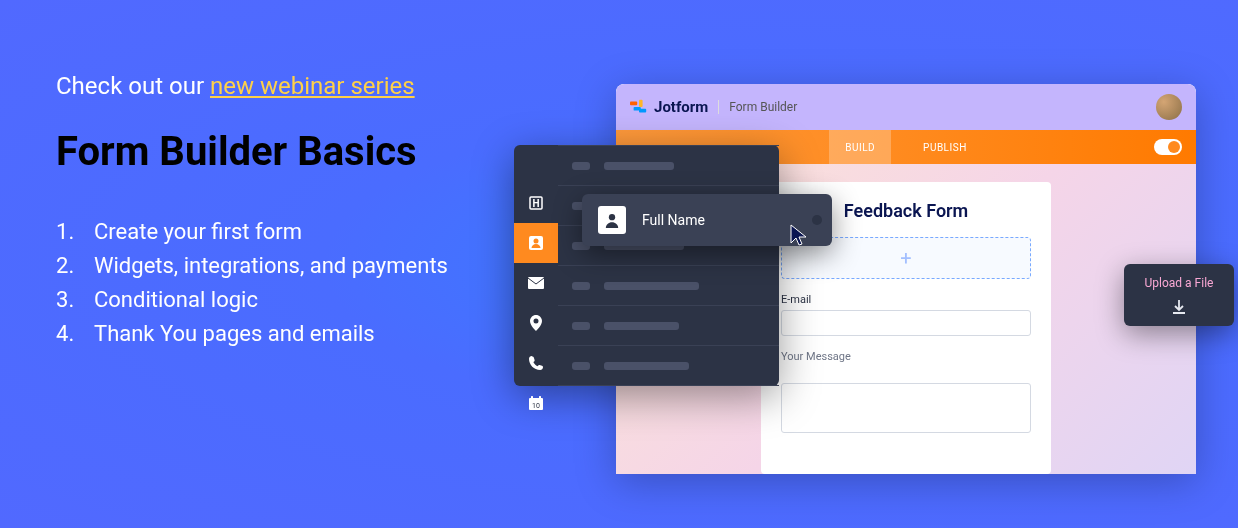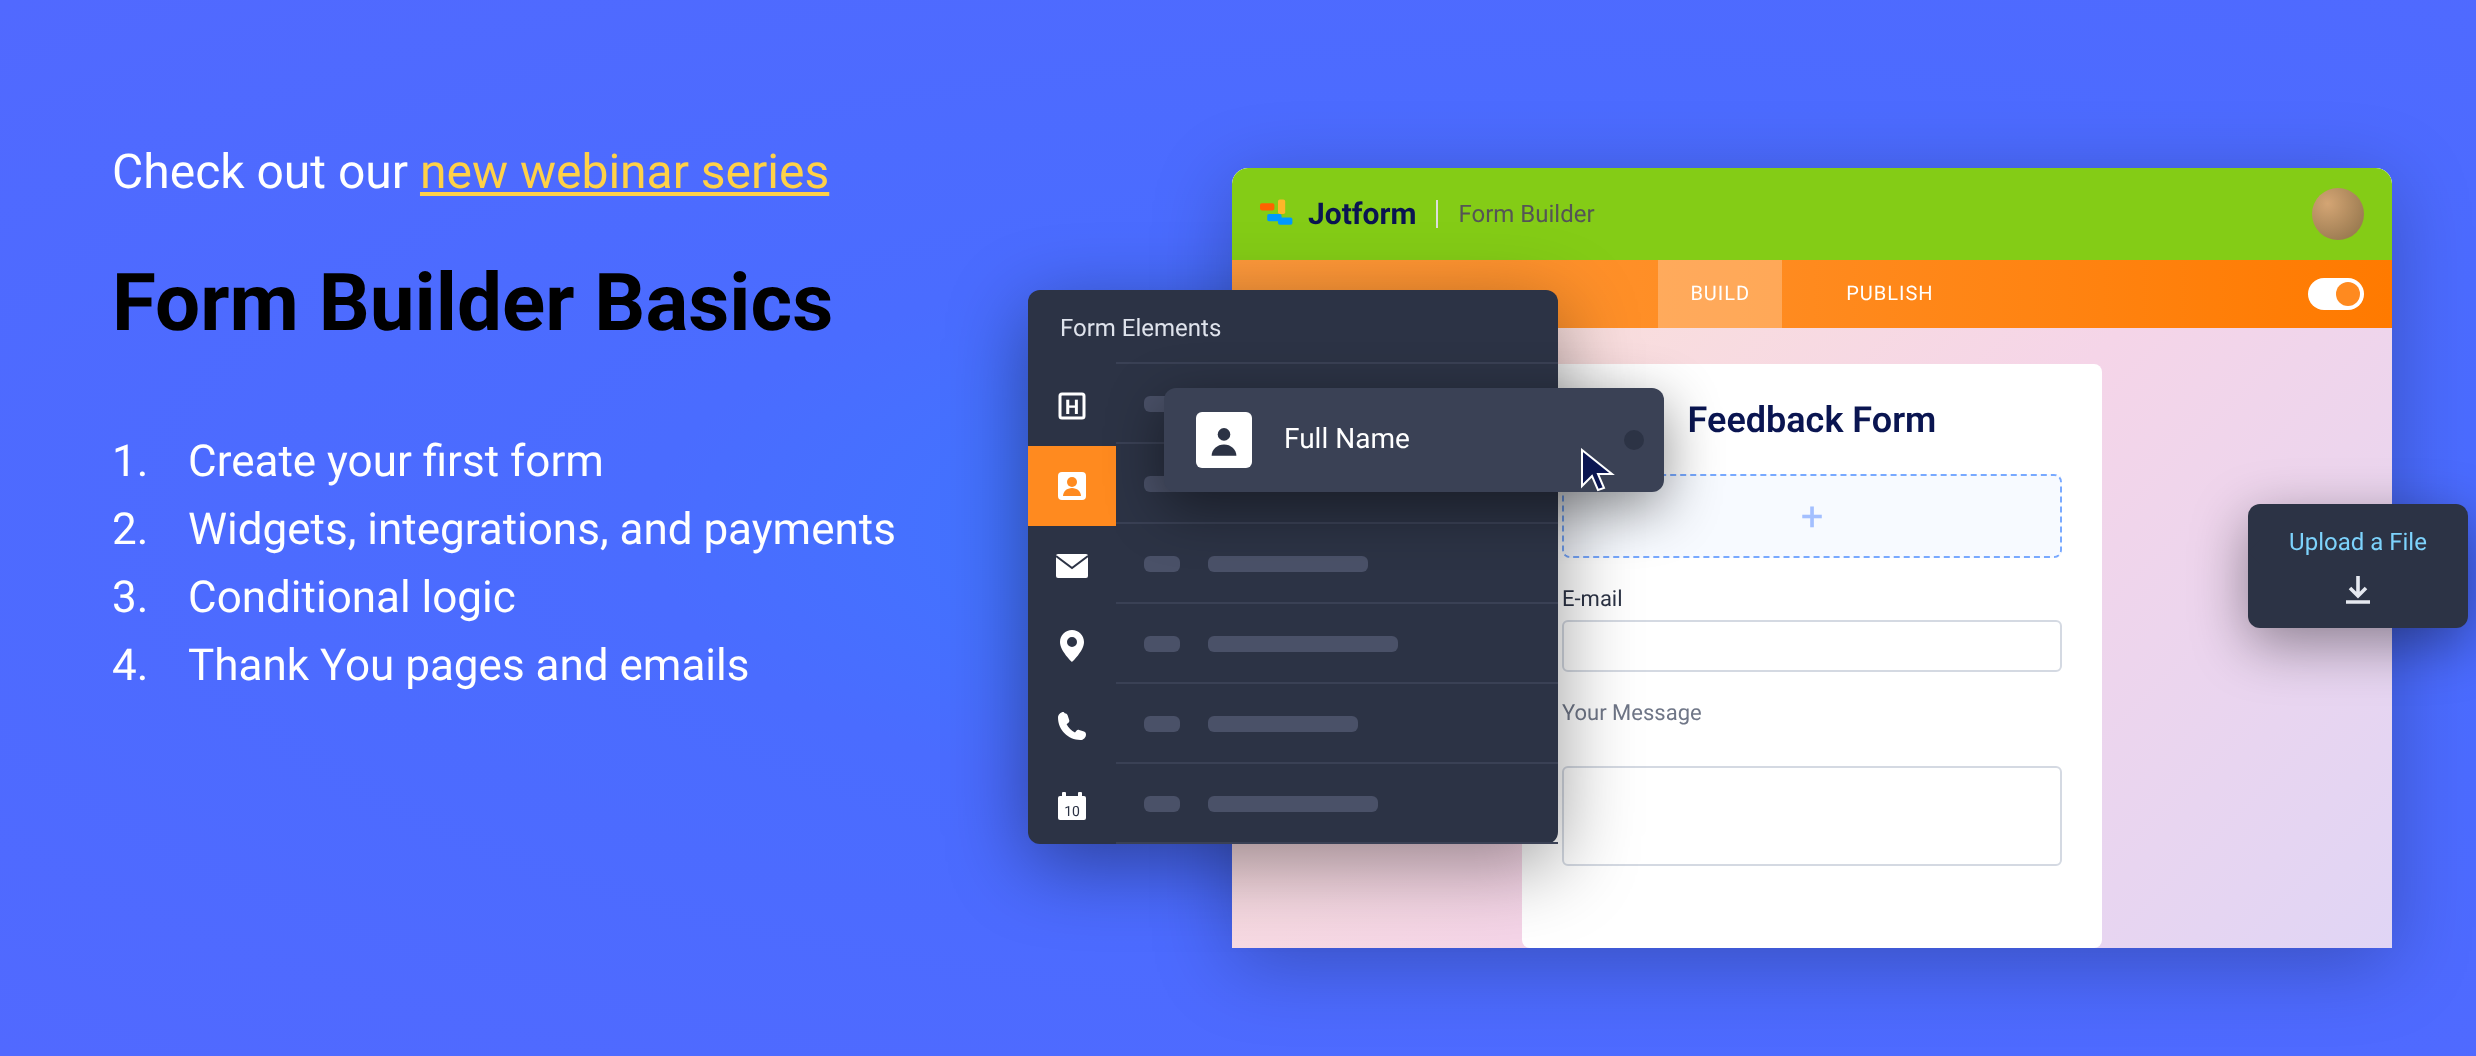--- a/index.html
+++ b/index.html
@@ -7,21 +7,21 @@
 
 .left-content { position: absolute; left: 56px; top: 72px; color: #fff; }
 .check-line { font-size: 24px; font-weight: 400; margin-bottom: 28px; }
 .check-link { color: #ffd147; text-decoration: underline; }
 .title { font-size: 40px; font-weight: 700; color: #000000; margin-bottom: 40px; }
 .list { list-style: none; counter-reset: item; }
 .list li { font-size: 22px; line-height: 1.55; padding-left: 38px; position: relative; }
 .list li::before { counter-increment: item; content: counter(item) "."; position: absolute; left: 0; }
 
 .app-window { position: absolute; right: 42px; top: 84px; width: 580px; height: 390px; background: #fff; border-radius: 8px 8px 0 0; box-shadow: 0 8px 40px rgba(0,0,0,0.25); overflow: hidden; }
-.app-header { height: 46px; display: flex; align-items: center; padding: 0 14px; background: #84cc16; border-radius: 8px 8px 0 0; }
+.app-header { height: 46px; display: flex; align-items: center; padding: 0 14px; background: #c4b5fd; border-radius: 8px 8px 0 0; }
 .logo-mark { width: 18px; height: 18px; margin-right: 6px; }
 .brand { font-weight: 700; font-size: 15px; color: #0a1551; }
 .header-label { font-size: 12px; color: #555; margin-left: 10px; border-left: 1px solid #ddd; padding-left: 10px; }
 .avatar { width: 26px; height: 26px; border-radius: 50%; background: radial-gradient(circle at 30% 30%, #d4a574, #8b6f47); margin-left: auto; }
 
 .tab-bar { height: 34px; background: linear-gradient(90deg, #ff9a3c 0%, #ff7a00 100%); display: flex; align-items: center; justify-content: center; gap: 16px; position: relative; }
 .tab { font-size: 10px; letter-spacing: 0.5px; color: #fff; padding: 0 16px; height: 100%; display: flex; align-items: center; cursor: pointer; }
 .tab.active { background: rgba(255,255,255,0.25); }
 .toggle { position: absolute; right: 14px; width: 28px; height: 16px; background: #fff; border-radius: 10px; display: flex; align-items: center; }
 .toggle::after { content: ""; width: 12px; height: 12px; background: #ff8a1f; border-radius: 50%; margin-left: 14px; }
@@ -42,21 +42,21 @@
 .rail-item.active { background: #ff8a1f; }
 .rows-area { margin-left: 44px; border-top: 1px solid #3a4155; }
 .row { height: 40px; border-bottom: 1px solid #3a4155; display: flex; align-items: center; padding: 0 14px; gap: 14px; }
 .row-skel { height: 8px; border-radius: 3px; background: #4a5168; }
 
 .floating-item { position: absolute; left: 582px; top: 194px; width: 250px; height: 52px; background: #3a4155; border-radius: 6px; box-shadow: 0 8px 28px rgba(0,0,0,0.45); display: flex; align-items: center; padding: 0 16px; gap: 16px; color: #fff; font-size: 14px; }
 .floating-icon { width: 28px; height: 28px; background: #fff; border-radius: 3px; display: flex; align-items: center; justify-content: center; color: #2c3345; }
 .grip { position: absolute; right: 10px; width: 10px; height: 10px; border-radius: 50%; background: #2c3345; }
 .cursor { position: absolute; left: 790px; top: 224px; width: 18px; height: 22px; pointer-events: none; }
 
-.upload-popover { position: absolute; right: 4px; top: 252px; width: 110px; background: #2c3345; border-radius: 6px; padding: 12px 10px 10px; color: #7dd3fc; font-size: 12px; text-align: center; box-shadow: 0 8px 28px rgba(0,0,0,0.4); }
+.upload-popover { position: absolute; right: 4px; top: 264px; width: 110px; background: #2c3345; border-radius: 6px; padding: 12px 10px 10px; color: #f9a8d4; font-size: 12px; text-align: center; box-shadow: 0 8px 28px rgba(0,0,0,0.4); }
 .upload-icon { margin-top: 8px; display: flex; justify-content: center; }
 .upload-popover::before { content: ""; position: absolute; left: -6px; top: 18px; border: 6px solid transparent; border-right-color: #2c3345; }
 
 svg { display: block; }
 </style>
 </head>
 <body>
 
 <div class="left-content">
   <div class="check-line">
@@ -96,21 +96,20 @@
         </div>
       <div class="field-label">E-mail</div>
       <div class="input"></div>
       <div class="field-label-grey">Your Message</div>
       <div class="textarea"></div>
     </div>
   </div>
 </div>
 
 <div class="elements-panel">
-  <div class="panel-header">Form Elements</div>
   <div class="icon-rail">
     <div class="rail-item">
         <svg width="16" height="16" viewBox="0 0 16 16" fill="#fff">
           <rect x="2" y="2" width="12" height="12" rx="1" fill="none" stroke="#fff" stroke-width="1.5"></rect>
           <text x="8" y="12" text-anchor="middle" font-size="10" font-weight="700" fill="#fff">H</text>
         </svg>
       </div>
     <div class="rail-item active">
         <svg width="16" height="16" viewBox="0 0 16 16" fill="#fff">
           <rect x="1" y="1" width="14" height="14" rx="2" fill="#fff"></rect>

